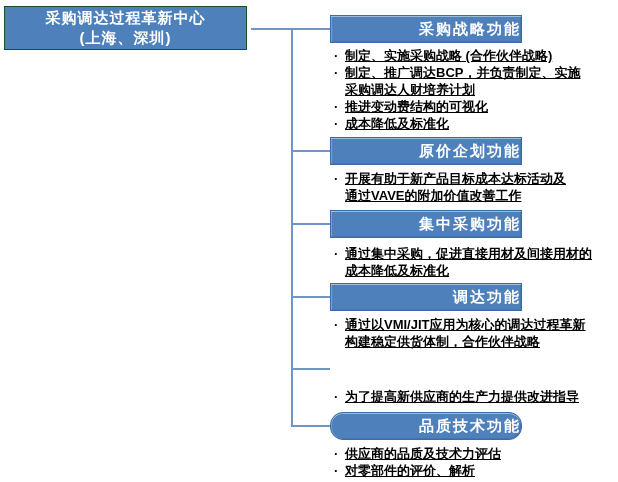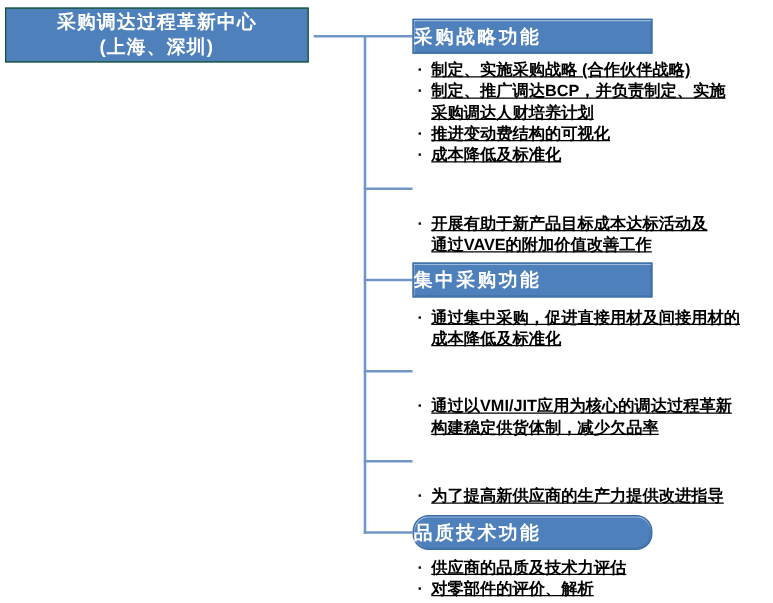--- a/index.html
+++ b/index.html
@@ -44,21 +44,21 @@
     background: #4E81BC;
     border: 1px solid #3B6CA5;
     box-shadow: inset 0 1px 0 rgba(255,255,255,0.45), inset 1px 0 0 rgba(255,255,255,0.25), inset -1px -1px 0 rgba(0,0,0,0.08);
     color: #ffffff;
     font-weight: bold;
     font-size: 15px;
     letter-spacing: 2px;
     text-align: center;
     display: flex;
     align-items: center;
-    justify-content: flex-start;
+    justify-content: flex-end;
   }
 
   
   .bullets {
     position: absolute;
     left: 334px;
     width: 284px;
     color: #000000;
     font-weight: bold;
     font-size: 13px;
@@ -102,44 +102,50 @@
     <div class="bullet">
       <span class="marker">·</span>
       <span class="btext">推进变动费结构的可视化</span>
     </div>
     <div class="bullet">
       <span class="marker">·</span>
       <span class="btext">成本降低及标准化</span>
     </div>
   </div>
 
+  <div class="hdr" style="top:137px;">
+    <span>原价企划功能</span>
+  </div>
   <div class="bullets" style="top:170px;">
     <div class="bullet">
       <span class="marker">·</span>
       <span class="btext">开展有助于新产品目标成本达标活动及
 通过VAVE的附加价值改善工作</span>
     </div>
   </div>
 
   <div class="hdr" style="top:210px;">
     <span>集中采购功能</span>
   </div>
   <div class="bullets" style="top:245px;">
     <div class="bullet">
       <span class="marker">·</span>
       <span class="btext">通过集中采购，促进直接用材及间接用材的
 成本降低及标准化</span>
     </div>
   </div>
 
+  <div class="hdr" style="top:283px;">
+    <span>调达功能</span>
+  </div>
   <div class="bullets" style="top:316px;">
     <div class="bullet">
       <span class="marker">·</span>
       <span class="btext">通过以VMI/JIT应用为核心的调达过程革新
-构建稳定供货体制，减少欠品率</span>
+构建稳定供货体制，合作伙伴战略</span>
     </div>
   </div>
 
   <div class="bullets" style="top:388px;">
     <div class="bullet">
       <span class="marker">·</span>
       <span class="btext">为了提高新供应商的生产力提供改进指导</span>
     </div>
   </div>
 

